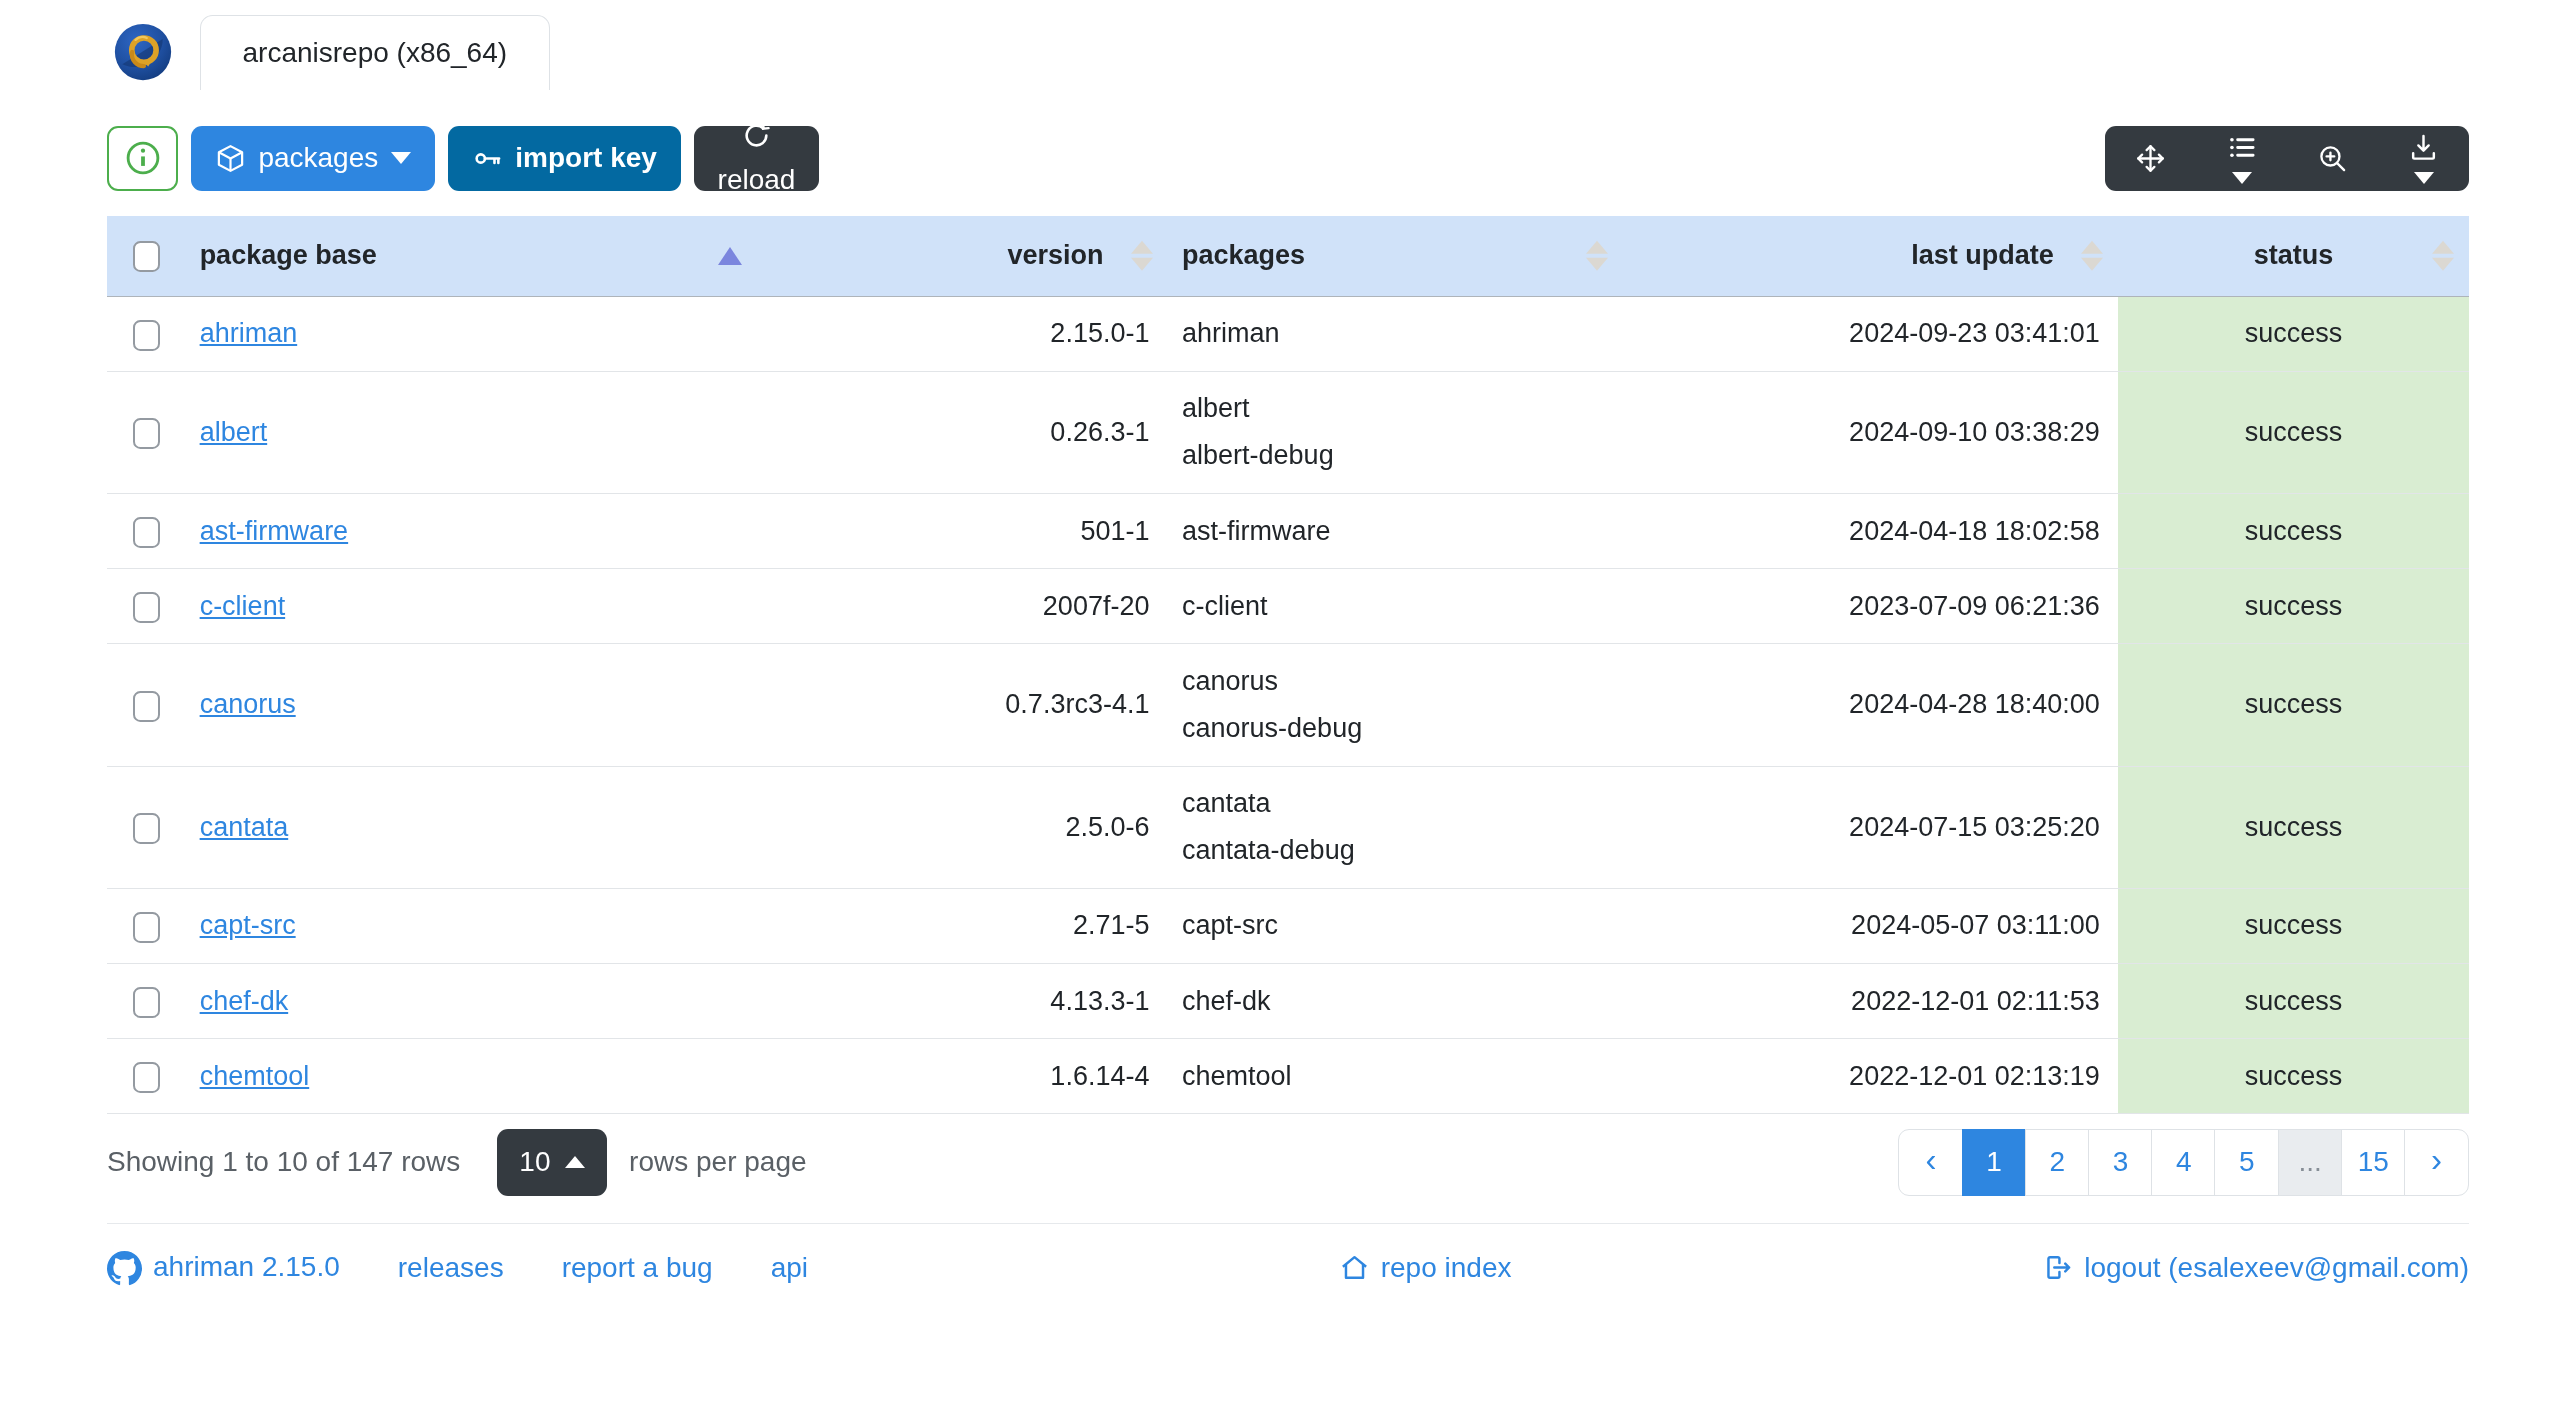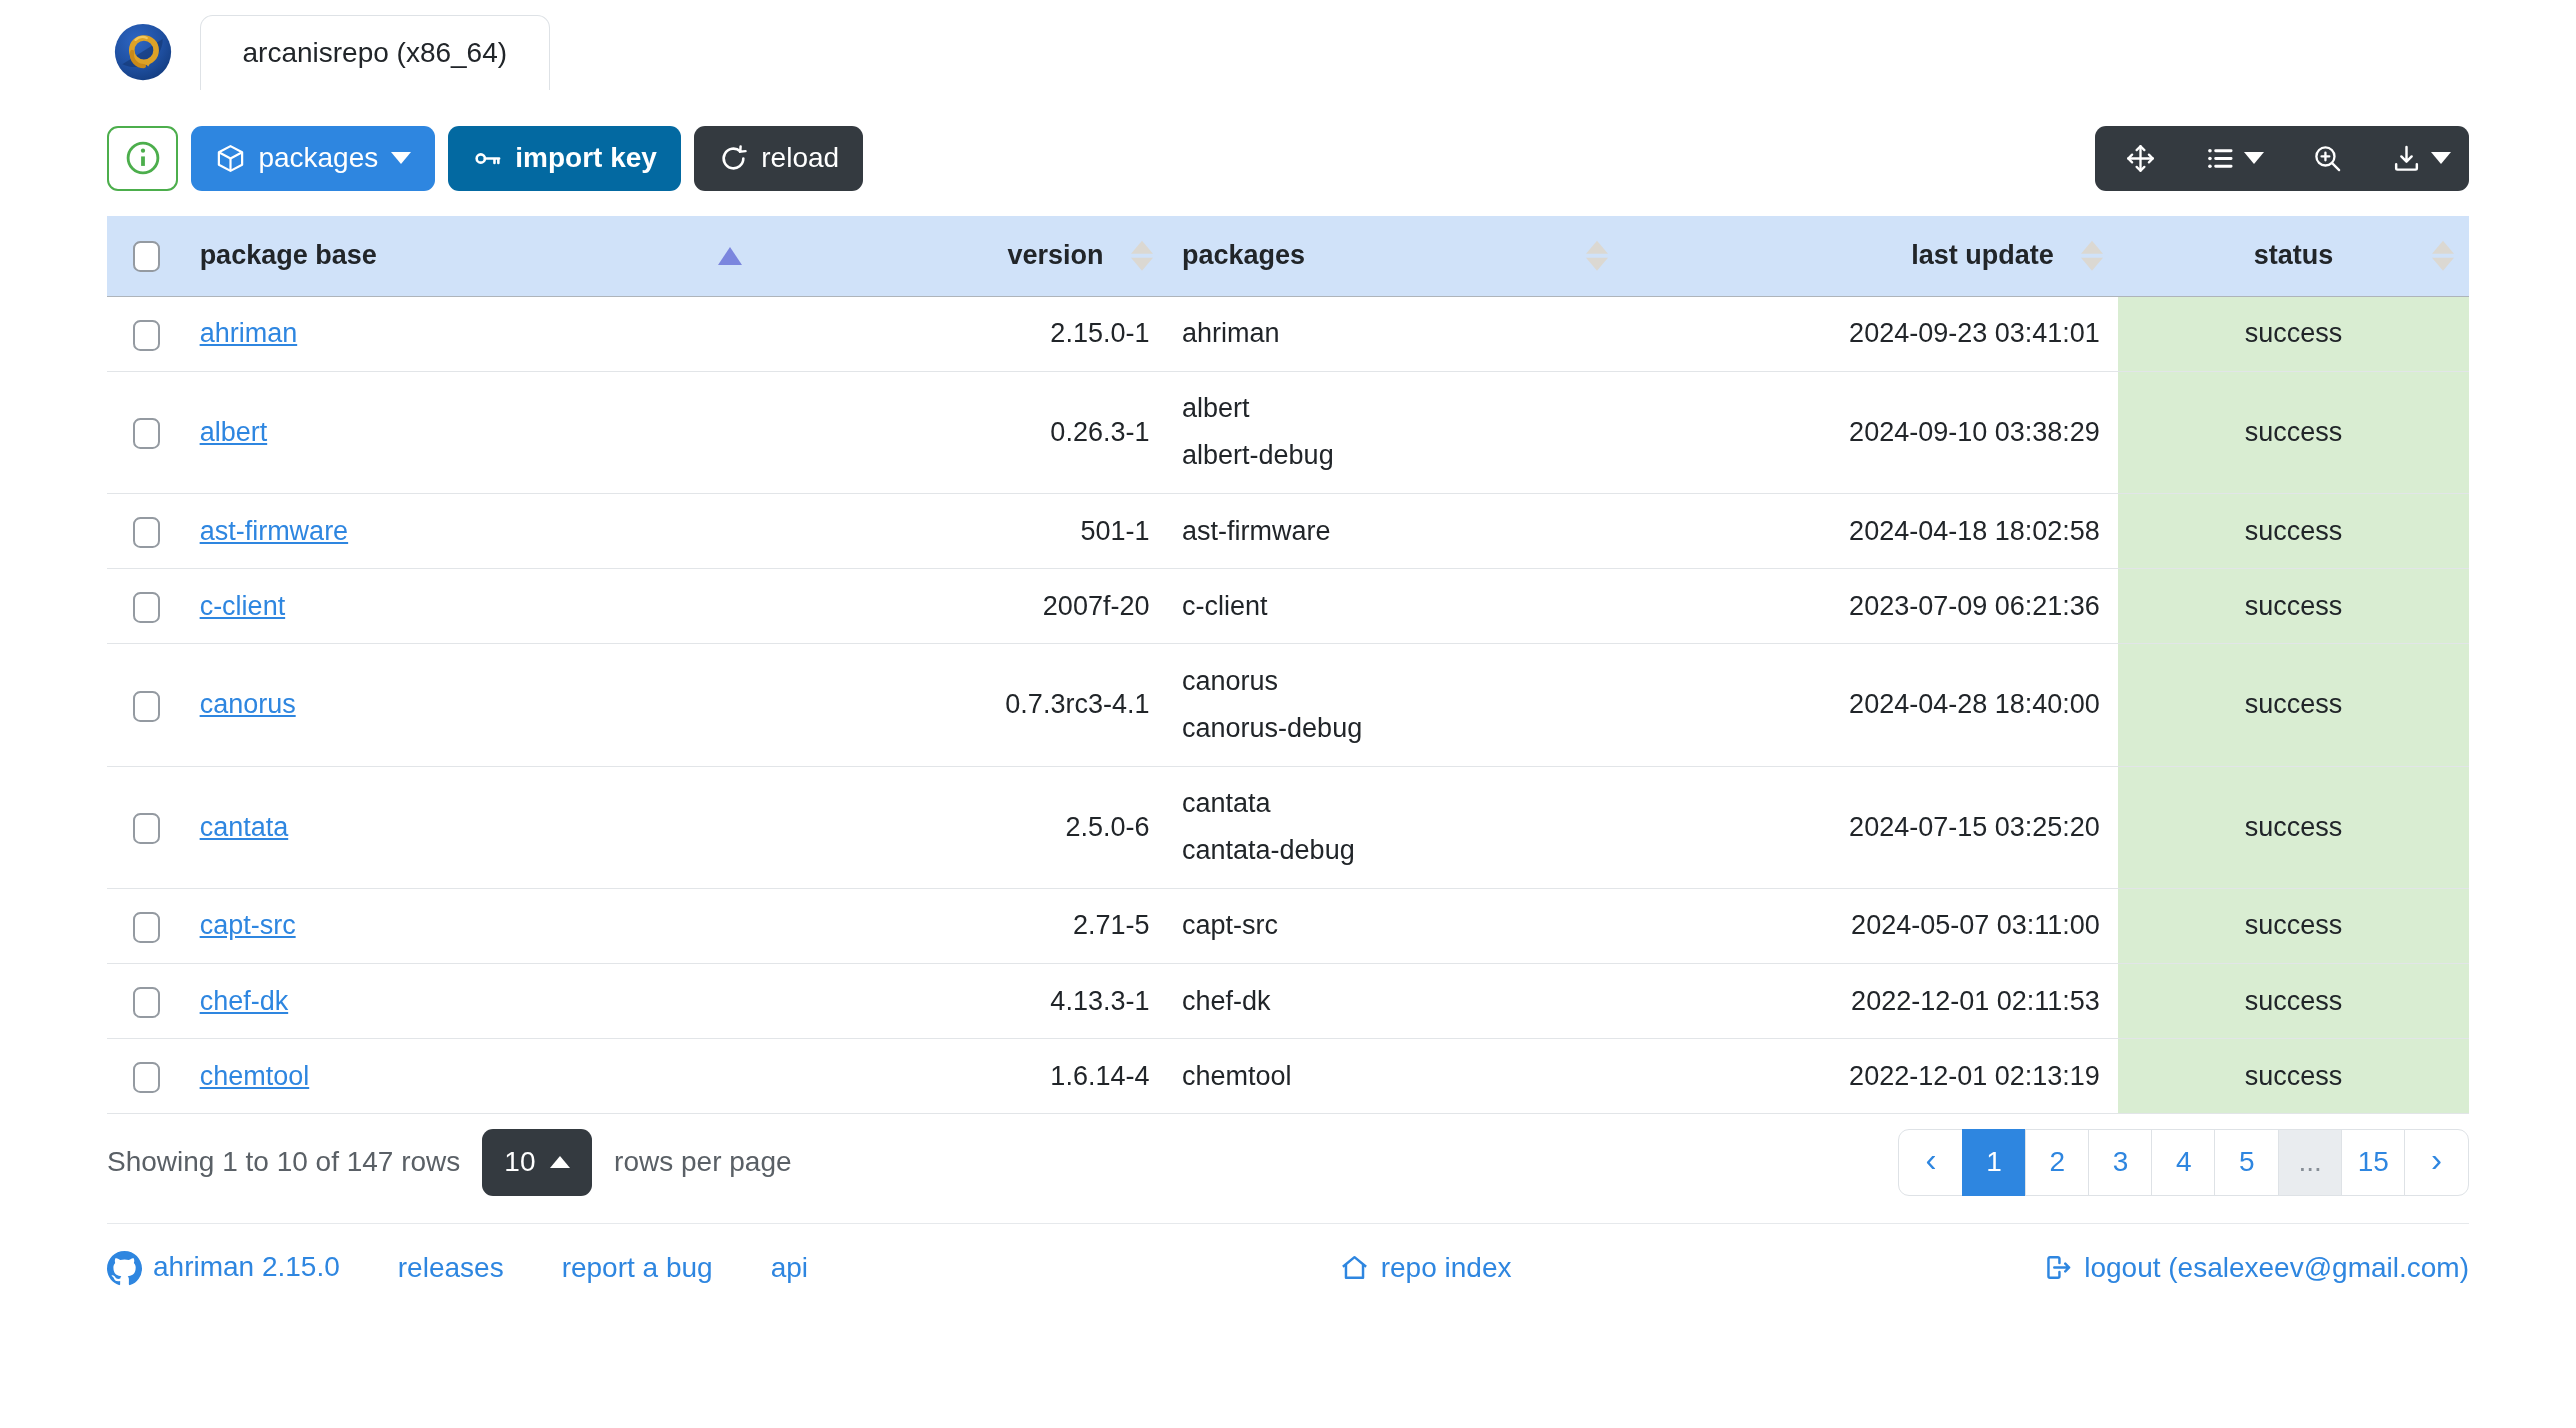--- a/index.html
+++ b/index.html
@@ -25,21 +25,21 @@
   .left-group, .right-group { display:flex; align-items:center; gap:12.7px; }
   .btn {
     height:65px; display:inline-flex; align-items:center; justify-content:center;
     gap:12.7px; border-radius:11px; font-size:28px; border:none; padding:0 24px;
     cursor:pointer; white-space:nowrap;
   }
   .btn svg { flex:0 0 auto; }
   .btn-info-outline { background:#fff; border:2.7px solid #4cae4c; color:#4cae4c; width:71px; padding:0; }
   .btn-primary { background:#2e86e0; color:#fff; }
   .btn-purple  { background:#0369a1; color:#fff;font-weight:bold; }
-  .btn-dark    { background:#343a40; color:#fff; }
+  .btn-dark    { background:#343a40; color:#fff;flex-direction:column; }
   .caret-down { width:0; height:0; border-left:10px solid transparent; border-right:10px solid transparent; border-top:12px solid #ffffff; }
   .caret-up   { width:0; height:0; border-left:10px solid transparent; border-right:10px solid transparent; border-bottom:12px solid #ffffff; }
 
   .search-group { display:flex; }
   .search-input {
     width:346px; height:65px; border:1.8px solid #ced4da; border-right:none;
     border-radius:11px 0 0 11px; padding:0 22px; font-size:28px; color:#212529;
     font-family:inherit; outline:none;
   }
   .search-input::placeholder { color:#72787e; }
@@ -76,21 +76,21 @@
             display:flex; flex-direction:column; gap:4.5px; align-items:center; }
   .tri-up   { width:0; height:0; border-left:11px solid transparent; border-right:11px solid transparent; border-bottom:13.6px solid #dbd8d2; }
   .tri-down { width:0; height:0; border-left:11px solid transparent; border-right:11px solid transparent; border-top:13.6px solid #dbd8d2; }
   .sorter.active .tri-up { border-left-width:12.7px; border-right-width:12.7px; border-bottom-width:18px; border-bottom-color:#7b86de; }
 
   
   .table-footer { display:flex; justify-content:space-between; align-items:center; margin-top:14.6px; }
   .tf-left { display:flex; align-items:center; gap:22px; color:#5a6066; font-size:28px; }
   .page-size-btn {
     background:#343a40; color:#fff; height:67px; border:none; border-radius:11px;
-    padding:0 22px; display:inline-flex; align-items:center; gap:14.6px; font-size:28px; cursor:pointer;
+    padding:0 22px; display:inline-flex; align-items:center; gap:14.6px; font-size:28px; cursor:pointer;margin-left:15px;
   }
   .pagination { display:flex; list-style:none; margin:0; padding:0; }
   .page-item a {
     display:flex; align-items:center; justify-content:center; min-width:65px; height:67px;
     border:1.8px solid #dee2e6; margin-left:-1.8px; color:#2e86e0; font-size:28px;
     text-decoration:none; padding:0 9px; background:#fff; cursor:pointer;
   }
   .page-item:first-child a { border-radius:11px 0 0 11px; margin-left:0; }
   .page-item:last-child a  { border-radius:0 11px 11px 0; }
   .page-item.active a   { background:#2e86e0; color:#fff; border-color:#2e86e0; }

